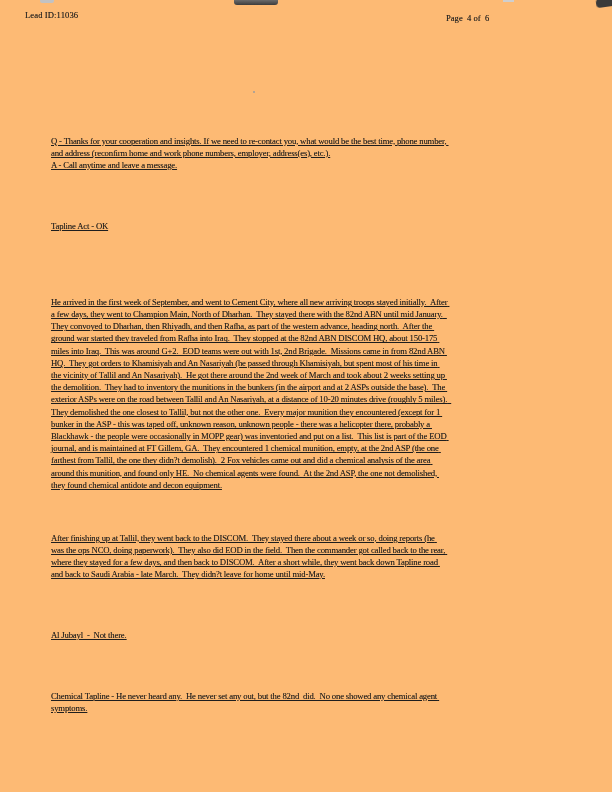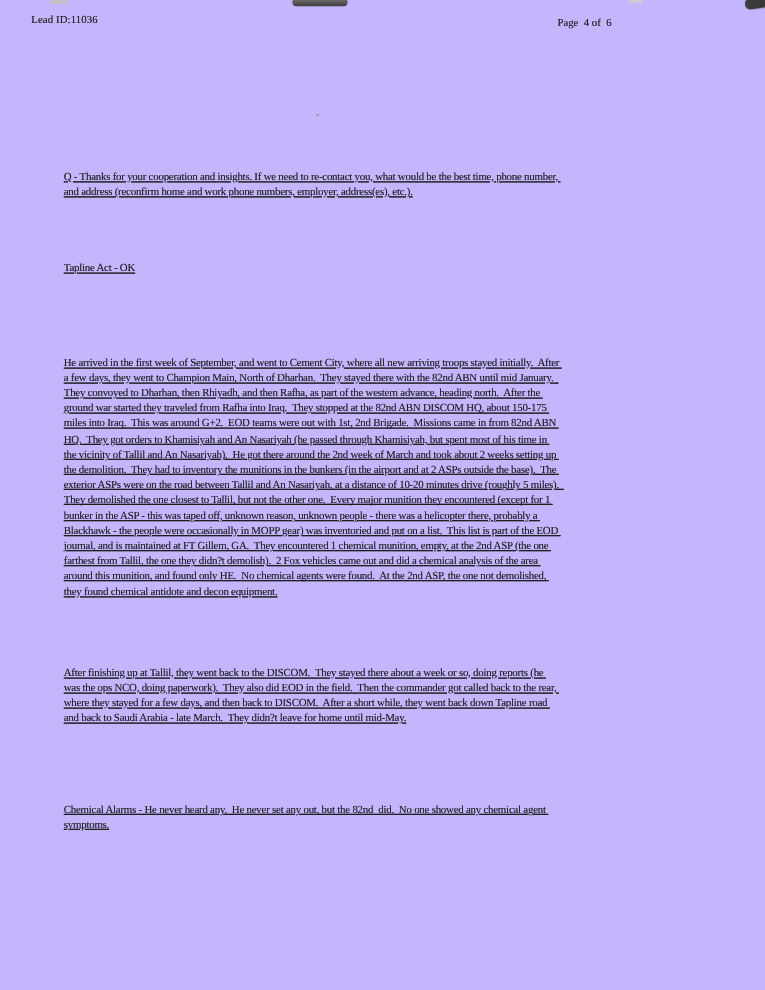--- a/index.html
+++ b/index.html
@@ -4,21 +4,21 @@
 <style>
   html, body {
     margin: 0;
     padding: 0;
     background: #ffffff;
   }
   .page {
     position: relative;
     width: 612px;
     height: 792px;
-    background: #c4b5fd;
+    background: #fdba74;
     overflow: hidden;
     font-family: "Liberation Serif", serif;
     color: #1f1f1f;
   }
   
   .hdr-lead {
     position: absolute;
     left: 25px;
     top: 10px;
     font-size: 8.6px;
@@ -69,49 +69,50 @@
     width: 398px;
     font-size: 8.7px;
     line-height: 12.2px;
     letter-spacing: -0.18px;
     white-space: pre-wrap;
     color: #1e1e1e;
     text-shadow: 0 0 0.45px rgba(0,0,0,0.4);
   }
   .blk { margin: 0 0 12px 0; text-decoration: underline; }
   .blk-privacy { margin-bottom: 15px; }
-  .blk-chrono-p1 { margin-bottom: 16px; }
+  .blk-chrono-p1 { margin-bottom: 4px; }
 </style>
 </head>
 <body>
 
 <div class="page">
 
   <div class="art art-smudge-left"></div>
   <div class="art art-bar-center"></div>
   <div class="art art-line-right"></div>
   <div class="art art-corner"></div>
   <div class="art art-dot"></div>
 
   <div class="hdr-lead">Lead ID:11036</div>
   <div class="hdr-page">Page  4 of  6</div>
 
   <div class="doc-body">
 
-    <div class="blk"><div>Q - Thanks for your cooperation and insights. If we need to re-contact you, what would be the best time, phone number, and address (reconfirm home and work phone numbers, employer, address(es), etc.).</div></div>
+    <div class="blk"><div>Q - Thanks for your cooperation and insights. If we need to re-contact you, what would be the best time, phone number, and address (reconfirm home and work phone numbers, employer, address(es), etc.).</div><div>A - Call anytime and leave a message.</div></div>
 
     <div class="blk blk-privacy">Tapline Act - OK</div>
 
 
     <div class="blk blk-chrono-p1">He arrived in the first week of September, and went to Cement City, where all new arriving troops stayed initially.  After a few days, they went to Champion Main, North of Dharhan.  They stayed there with the 82nd ABN until mid January.  They convoyed to Dharhan, then Rhiyadh, and then Rafha, as part of the western advance, heading north.  After the ground war started they traveled from Rafha into Iraq.  They stopped at the 82nd ABN DISCOM HQ, about 150-175 miles into Iraq.  This was around G+2.  EOD teams were out with 1st, 2nd Brigade.  Missions came in from 82nd ABN HQ.  They got orders to Khamisiyah and An Nasariyah (he passed through Khamisiyah, but spent most of his time in the vicinity of Tallil and An Nasariyah).  He got there around the 2nd week of March and took about 2 weeks setting up the demolition.  They had to inventory the munitions in the bunkers (in the airport and at 2 ASPs outside the base).  The exterior ASPs were on the road between Tallil and An Nasariyah, at a distance of 10-20 minutes drive (roughly 5 miles).  They demolished the one closest to Tallil, but not the other one.  Every major munition they encountered (except for 1 bunker in the ASP - this was taped off, unknown reason, unknown people - there was a helicopter there, probably a Blackhawk - the people were occasionally in MOPP gear) was inventoried and put on a list.  This list is part of the EOD journal, and is maintained at FT Gillem, GA.  They encountered 1 chemical munition, empty, at the 2nd ASP (the one farthest from Tallil, the one they didn?t demolish).  2 Fox vehicles came out and did a chemical analysis of the area around this munition, and found only HE.  No chemical agents were found.  At the 2nd ASP, the one not demolished, they found chemical antidote and decon equipment.</div>
 
     <div class="blk">After finishing up at Tallil, they went back to the DISCOM.  They stayed there about a week or so, doing reports (he was the ops NCO, doing paperwork).  They also did EOD in the field.  Then the commander got called back to the rear, where they stayed for a few days, and then back to DISCOM.  After a short while, they went back down Tapline road and back to Saudi Arabia - late March.  They didn?t leave for home until mid-May.</div>
 
+    <div class="blk">Al Jubayl  -  Not there.</div>
 
-    <div class="blk">Chemical Alarms - He never heard any.  He never set any out, but the 82nd  did.  No one showed any chemical agent symptoms.</div>
+    <div class="blk">Chemical Tapline - He never heard any.  He never set any out, but the 82nd  did.  No one showed any chemical agent symptoms.</div>
 
     
 
     
 
     
 
     
 
     

